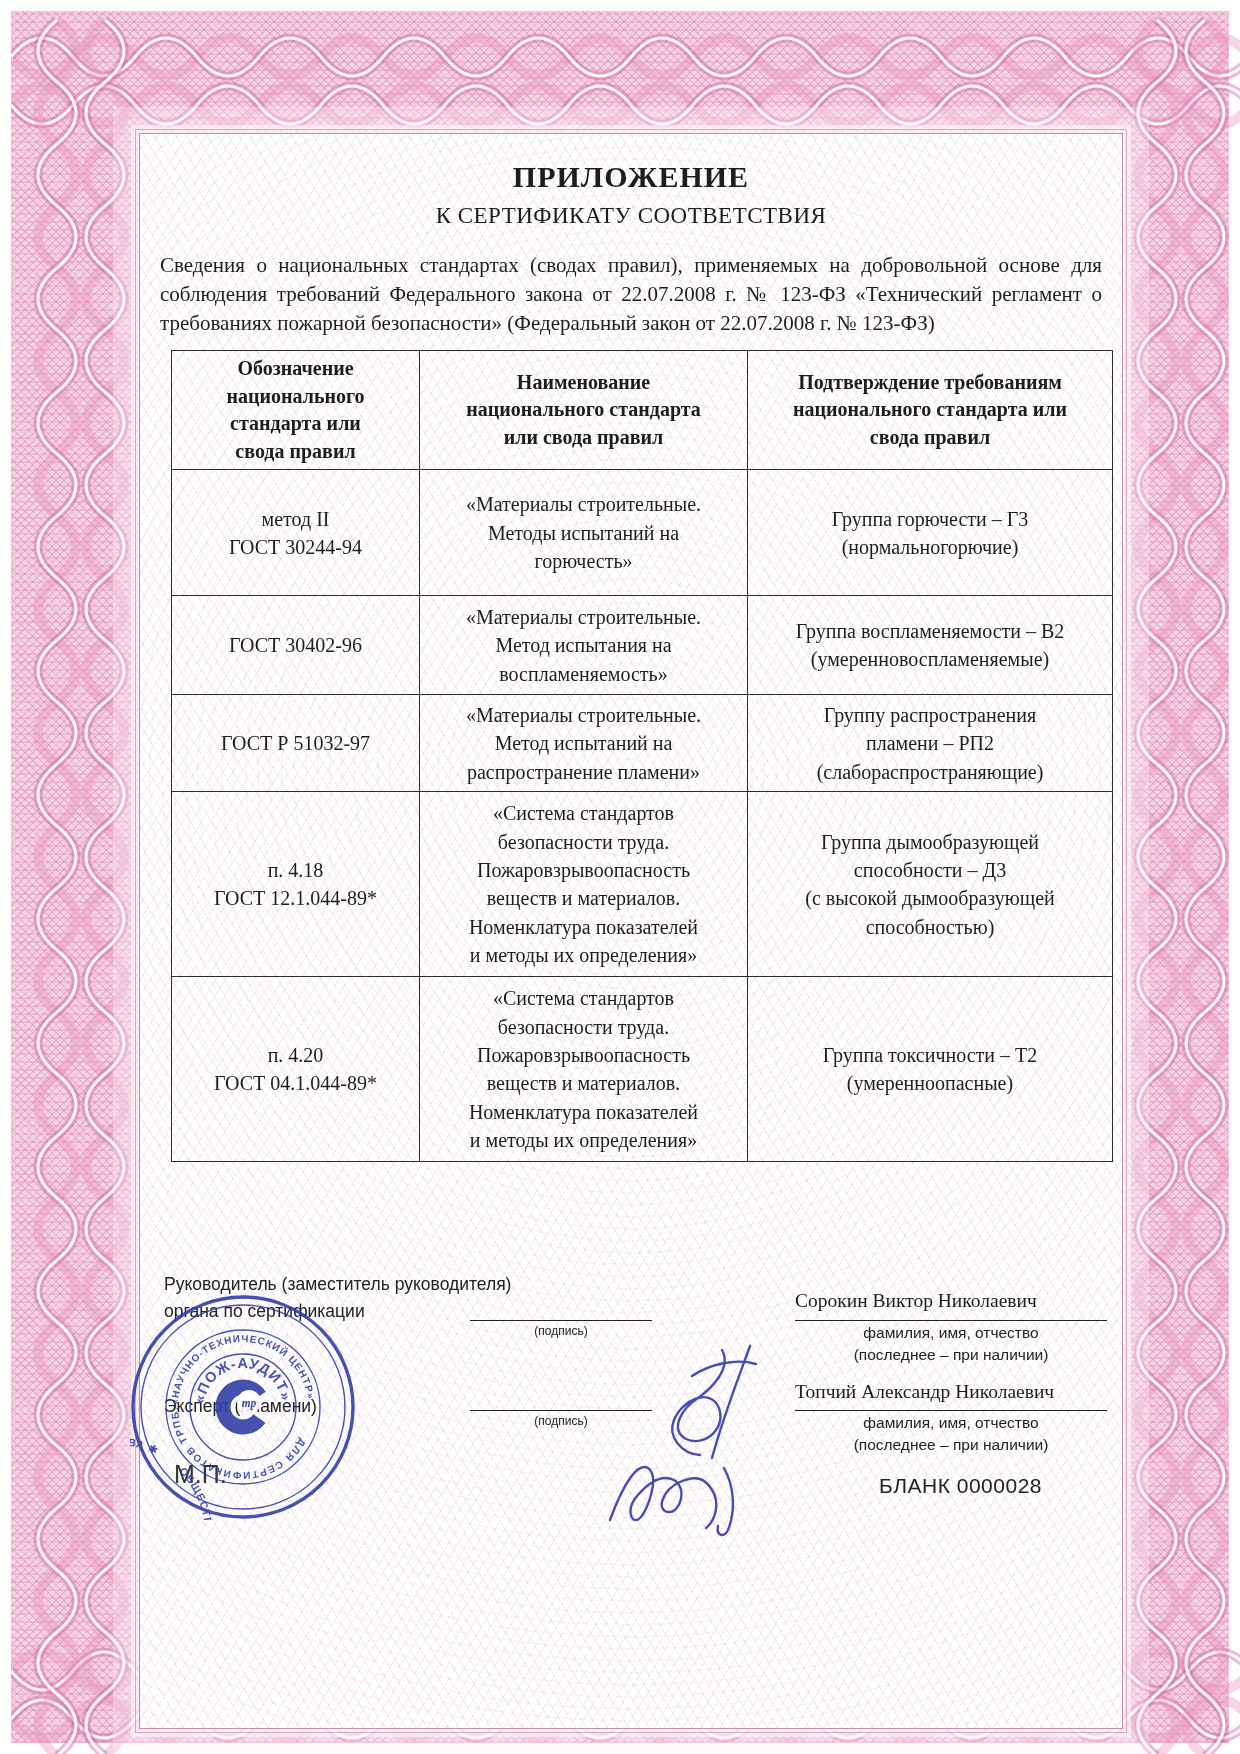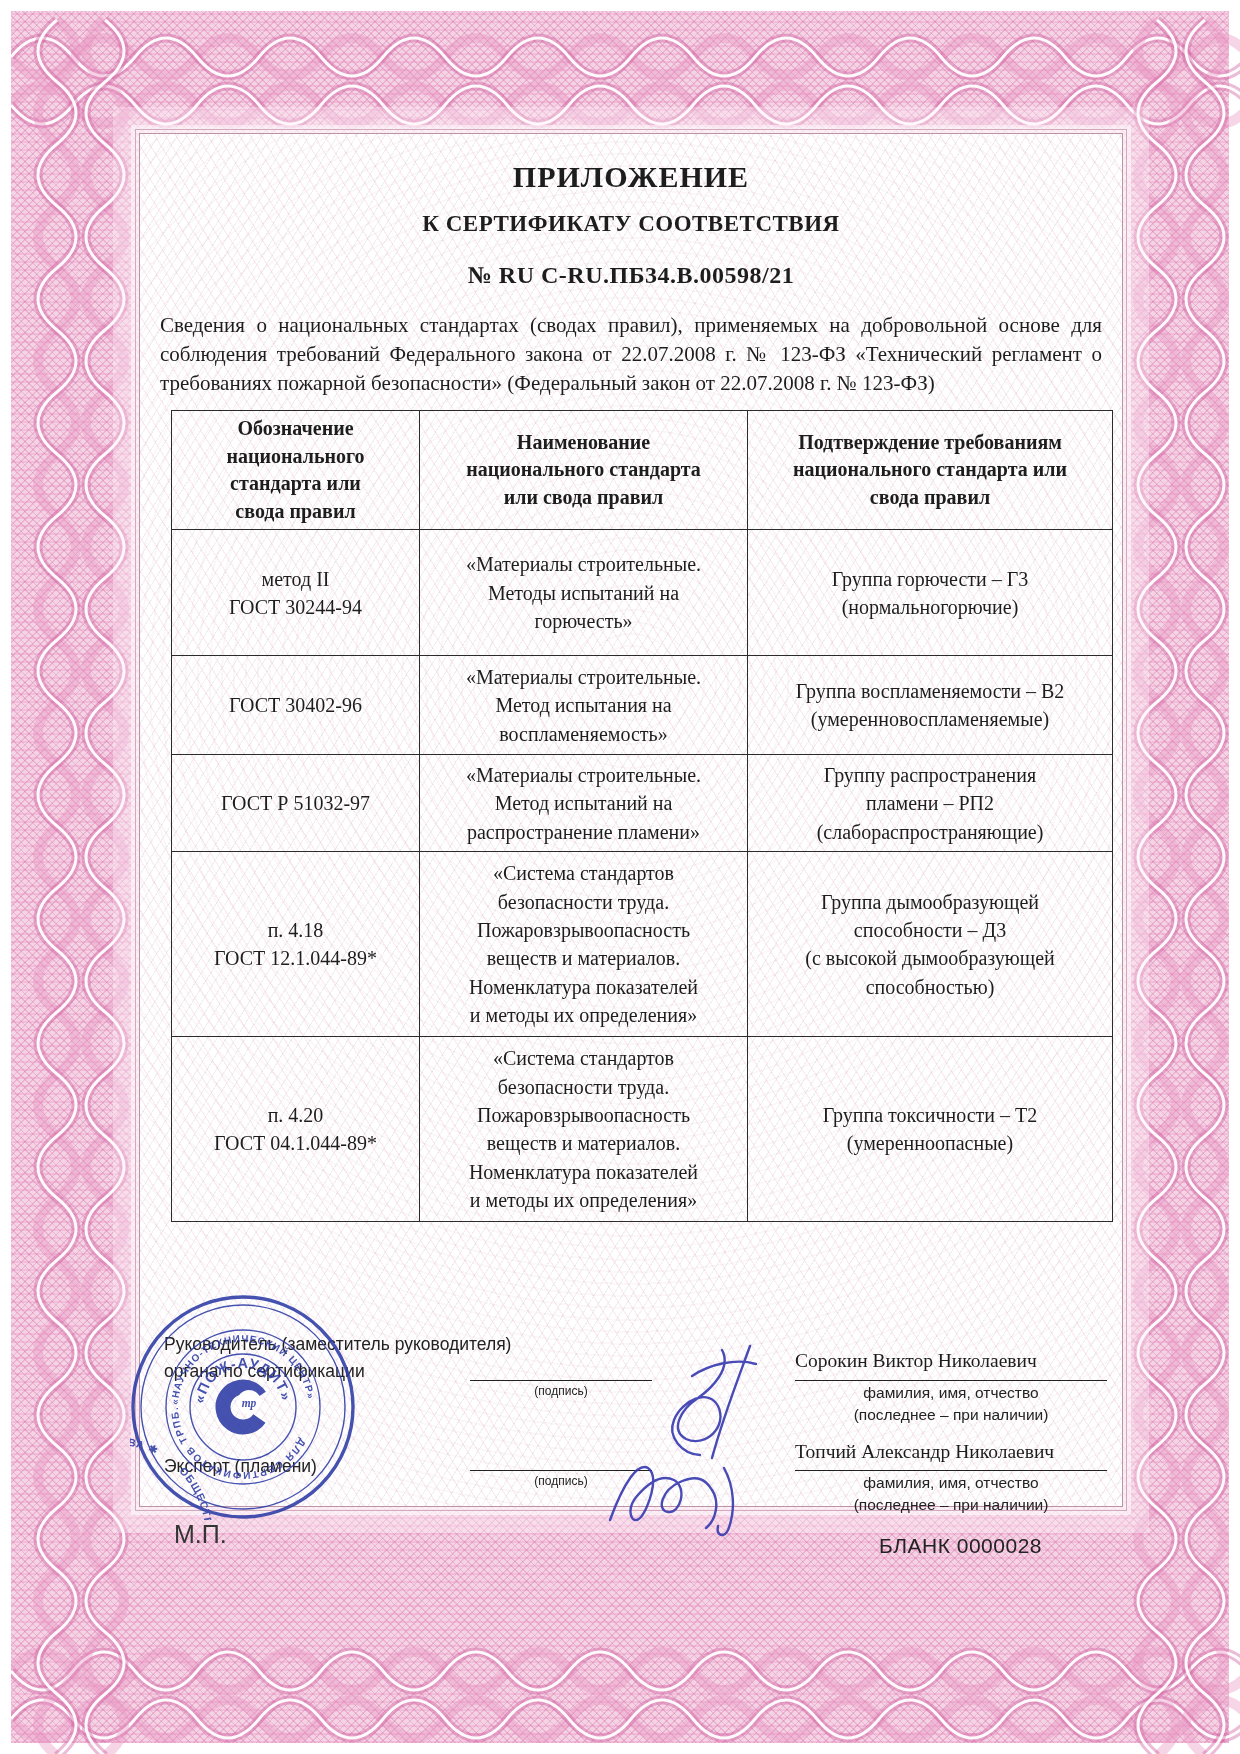--- a/index.html
+++ b/index.html
@@ -18,35 +18,35 @@
     box-sizing:border-box;
     background:
       repeating-linear-gradient(45deg, rgba(214,106,164,.30) 0 1.2px, rgba(255,255,255,0) 1.2px 5.5px),
       repeating-linear-gradient(-45deg, rgba(214,106,164,.30) 0 1.2px, rgba(255,255,255,0) 1.2px 5.5px),
       repeating-linear-gradient(0deg, rgba(236,150,196,.35) 0 2px, rgba(255,255,255,0) 2px 8px),
       #f4d3e4;
   }
   #waves{position:absolute;left:0;top:0;pointer-events:none;}
   
   .content{
-    position:absolute;left:128px;top:122px;width:984px;height:1374px;
+    position:absolute;left:128px;top:122px;width:984px;height:1596px;
     box-sizing:border-box;
     background:
       repeating-linear-gradient(58deg, rgba(225,110,156,.12) 0 1.4px, rgba(255,255,255,0) 1.4px 9px),
       repeating-linear-gradient(122deg, rgba(130,130,142,.12) 0 1px, rgba(255,255,255,0) 1px 8px),
       repeating-radial-gradient(circle at 50% 40%, rgba(190,110,140,.055) 0 2px, rgba(255,255,255,0) 2px 12px),
       #ffffff;
     border:1.5px solid #bb93a6;
     outline:1px solid #cfabbc;
     outline-offset:3px;
     box-shadow:0 0 0 8px rgba(255,255,255,.55), 0 0 0 26px rgba(255,244,250,.35);
   }
   .center{text-align:center;}
   .title-1{font-size:30px;font-weight:bold;letter-spacing:1px;margin-top:26px;line-height:1.1;}
-  .title-2{font-size:23px;font-weight:bold;letter-spacing:.5px;margin-top:18px;line-height:1.15;}
+  .title-2{font-size:23px;font-weight:normal;letter-spacing:.5px;margin-top:10px;line-height:1.15;}
   .title-3{font-size:20px;margin-top:7px;}
   .cert-number{font-size:24px;font-weight:bold;margin-top:25px;letter-spacing:.5px;}
   .intro{
     font-size:21px;line-height:1.36;text-align:justify;
     margin:22px 20px 0 20px;
   }
   
   table.standards{
     border-collapse:collapse;table-layout:fixed;
     margin:13px 0 0 31px;width:941px;
@@ -114,21 +114,20 @@
       <path d="M1146,9 q38,31 0,62 t0,62 t0,62 t0,62 t0,62 t0,62 t0,62 t0,62 t0,62 t0,62 t0,62 t0,62 t0,62 t0,62 t0,62 t0,62 t0,62 t0,62 t0,62 t0,62 t0,62 t0,62 t0,62 t0,62 t0,62 t0,62 t0,62 t0,62" stroke="#ffffff" stroke-width="3" fill="none" opacity="0.95"></path>
       <path d="M1194,9 q38,31 0,62 t0,62 t0,62 t0,62 t0,62 t0,62 t0,62 t0,62 t0,62 t0,62 t0,62 t0,62 t0,62 t0,62 t0,62 t0,62 t0,62 t0,62 t0,62 t0,62 t0,62 t0,62 t0,62 t0,62 t0,62 t0,62 t0,62 t0,62" stroke="#e890bf" stroke-width="10" fill="none" opacity="0.38"></path>
       <path d="M1194,9 q-38,31 0,62 t0,62 t0,62 t0,62 t0,62 t0,62 t0,62 t0,62 t0,62 t0,62 t0,62 t0,62 t0,62 t0,62 t0,62 t0,62 t0,62 t0,62 t0,62 t0,62 t0,62 t0,62 t0,62 t0,62 t0,62 t0,62 t0,62 t0,62" stroke="#cf5f9f" stroke-width="9" fill="none" opacity="0.42"></path>
       <path d="M1194,9 q-38,31 0,62 t0,62 t0,62 t0,62 t0,62 t0,62 t0,62 t0,62 t0,62 t0,62 t0,62 t0,62 t0,62 t0,62 t0,62 t0,62 t0,62 t0,62 t0,62 t0,62 t0,62 t0,62 t0,62 t0,62 t0,62 t0,62 t0,62 t0,62" stroke="#ffffff" stroke-width="3" fill="none" opacity="0.95"></path>
     </svg>
 
   <div class="content">
 
     <div class="center title-1">ПРИЛОЖЕНИЕ</div>
     <div class="center title-2">К СЕРТИФИКАТУ СООТВЕТСТВИЯ</div>
-    <div class="center cert-number">№ RU С-RU.ПБ34.В.00598/21</div>
 
     <div class="intro">Сведения о национальных стандартах (сводах правил), применяемых на добровольной основе для соблюдения требований Федерального закона от 22.07.2008 г. № 123-ФЗ «Технический регламент о требованиях пожарной безопасности» (Федеральный закон от 22.07.2008 г. № 123-ФЗ)</div>
 
     <table class="standards">
       <colgroup>
           <col class="c1">
           <col class="c2">
           <col class="c3">
         </colgroup>
       <tbody>

